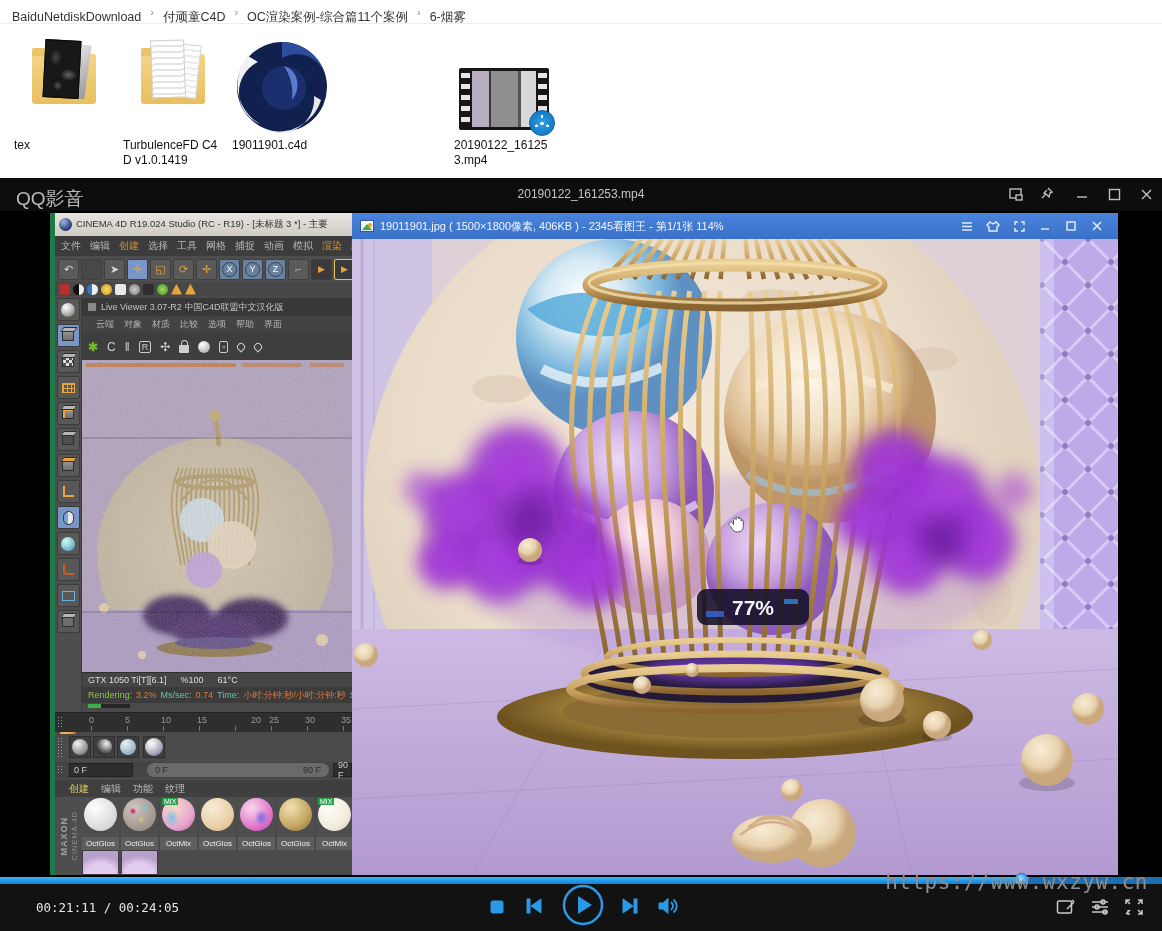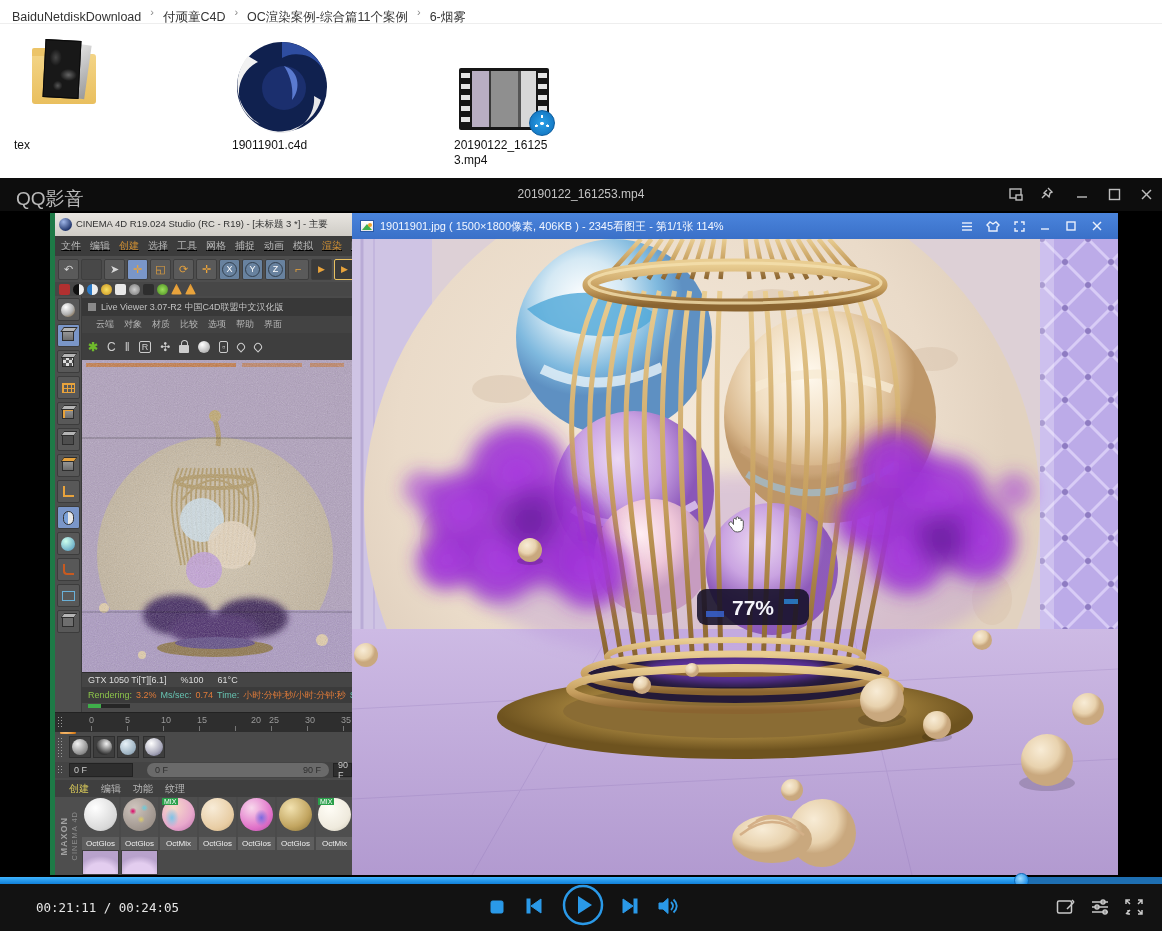--- a/index.html
+++ b/index.html
@@ -58,21 +58,21 @@
   .qq-btn svg{stroke:#bdbdbd;fill:none;stroke-width:1.4;}
 
   #video-area{left:0;top:33px;width:1162px;height:666px;background:#000;}
   #green-strip{left:50px;top:2px;width:5px;height:662px;background:#1d7a46;}
 
   
   #c4d{left:55px;top:2px;width:297px;height:662px;background:#4a4a4a;overflow:hidden;}
   #c4d-title{left:0;top:0;width:297px;height:23px;background:linear-gradient(#e8e5e0,#cfccc6);display:flex;align-items:center;padding-left:4px;}
   .c4d-ball{width:13px;height:13px;border-radius:50%;background:radial-gradient(circle at 35% 30%,#9fb6e8,#24386e 70%);margin-right:4px;flex:none;}
   #c4d-title span{font-size:9.5px;color:#333;white-space:nowrap;overflow:hidden;}
-  #c4d-menu{left:0;top:23px;width:297px;height:20px;background:#3c3c3c;display:flex;align-items:center;padding:0 6px;gap:9px;text-decoration:underline;}
+  #c4d-menu{left:0;top:23px;width:297px;height:20px;background:#3c3c3c;display:flex;align-items:center;padding:0 6px;gap:9px;}
   #c4d-menu span{font-size:10px;color:#b8b8b8;white-space:nowrap;}
   #c4d-menu span.hl{color:#cf8f33;}
   #c4d-tb1{left:0;top:43px;width:297px;height:26px;background:#4e4e4e;display:flex;align-items:center;padding-left:3px;gap:2px;}
   .tcell{width:21px;height:21px;background:#5a5a5a;border:1px solid #3e3e3e;border-radius:2px;display:flex;align-items:center;justify-content:center;font-size:11px;color:#d8d8d8;flex:none;}
   .tcell.sel{background:#7a96c8;}
   .tcell.axis{background:#68829f;position:relative;}
   .tcell.axis i{font-style:normal;font-size:9px;color:#fff;width:15px;height:15px;border:1.5px solid #33404e;border-radius:50%;display:flex;align-items:center;justify-content:center;}
   .tcell.or{color:#e8a33c;}
   .tcell.clap{background:#3a3a3a;color:#e8a33c;font-size:9px;}
   #c4d-tb2{left:0;top:69px;width:297px;height:14px;background:#474747;display:flex;align-items:center;padding-left:4px;gap:3px;}
@@ -180,20 +180,29 @@
 
   <div id="files-row" class="abs">
     <div class="file" style="left:8px">
       <div class="icon-area">
         <div class="folder">
             <div class="tex-sheet2"></div>
             <div class="tex-sheet"></div>
           </div>
       </div>
       <div class="flabel">tex</div>
+    </div>
+    <div class="file" style="left:117px">
+      <div class="icon-area">
+        <div class="folder">
+            <div class="pages2"></div>
+            <div class="pages"></div>
+          </div>
+      </div>
+      <div class="flabel">TurbulenceFD C4D v1.0.1419</div>
     </div>
     <div class="file" style="left:226px">
       <div class="icon-area">
         <svg width="112" height="106">
             <circle cx="56" cy="55" r="45" fill="#10214f"></circle>
           <path d="M56 10 a45 45 0 0 1 44 36 a30 30 0 0 0 -44 -20 z" fill="#2e4da0"></path>
           <path d="M22 24 a45 45 0 0 0 12 68 a34 34 0 0 1 -2 -62 z" fill="#f2f2f2"></path>
           <path d="M95 68 a45 45 0 0 1 -55 30 a34 34 0 0 0 48 -34 z" fill="#e8e8ea"></path>
           <circle cx="58" cy="56" r="22" fill="#1b2f6e"></circle>
           <path d="M58 34 c14 4 18 22 8 34 c2 -16 -4 -28 -8 -34 z" fill="#5a7ad0"></path>
@@ -855,20 +864,21 @@
             <rect x="14" y="2" width="3" height="14"></rect>
           </svg>
       </div>
       <div class="ctl" style="left:657px;top:13px">
         <svg width="22" height="18">
             <path d="M2 6 h4 l5 -4.5 v15 l-5 -4.5 h-4 z"></path>
             <path d="M14 5 q4 4 0 8 M16.5 2.5 q6.5 6.5 0 13" fill="none" stroke-width="1.8"></path>
           </svg>
       </div>
 
+      <div id="watermark">https://www.wxzyw.cn</div>
 
       <div class="rctl" style="right:86px">
         <svg width="20" height="18">
             <rect x="1.5" y="3" width="14" height="12" rx="1.5"></rect>
             <path d="M11 11 l7 -7 M16 2 l2 2"></path>
           </svg>
       </div>
       <div class="rctl" style="right:52px">
         <svg width="20" height="18">
             <line x1="2" y1="4" x2="18" y2="4"></line>

